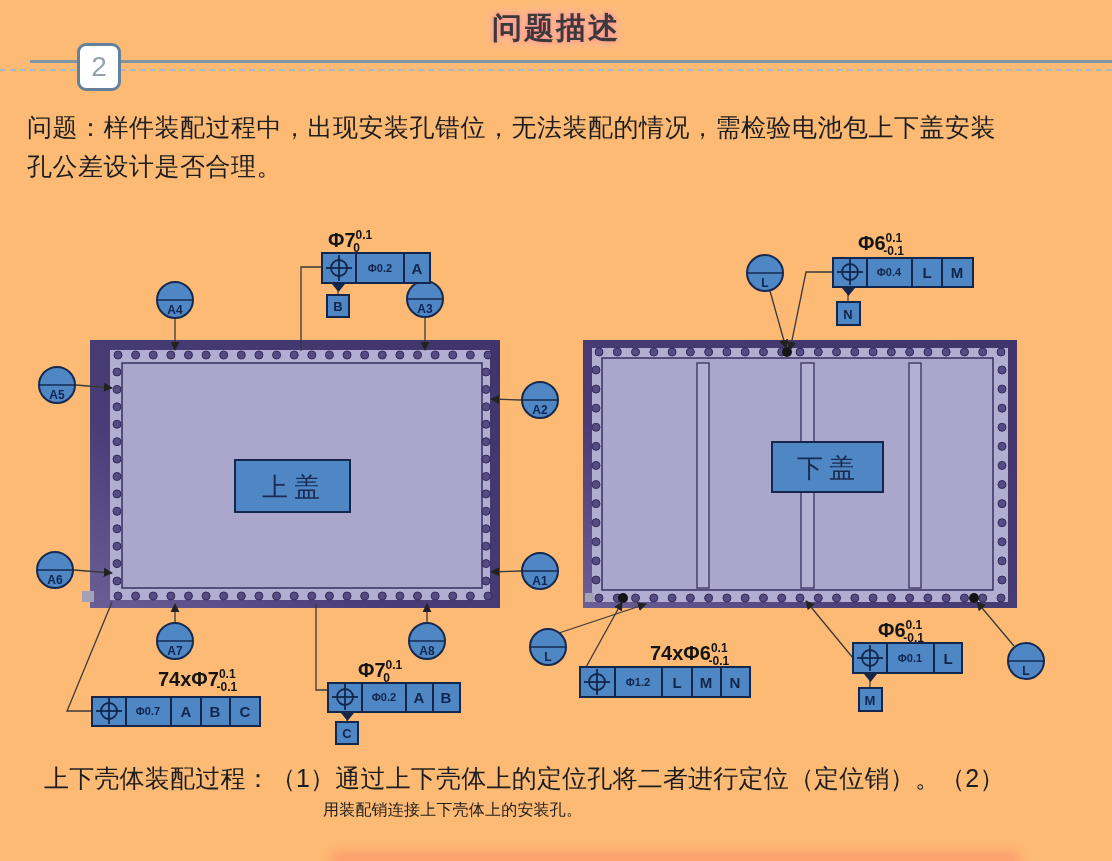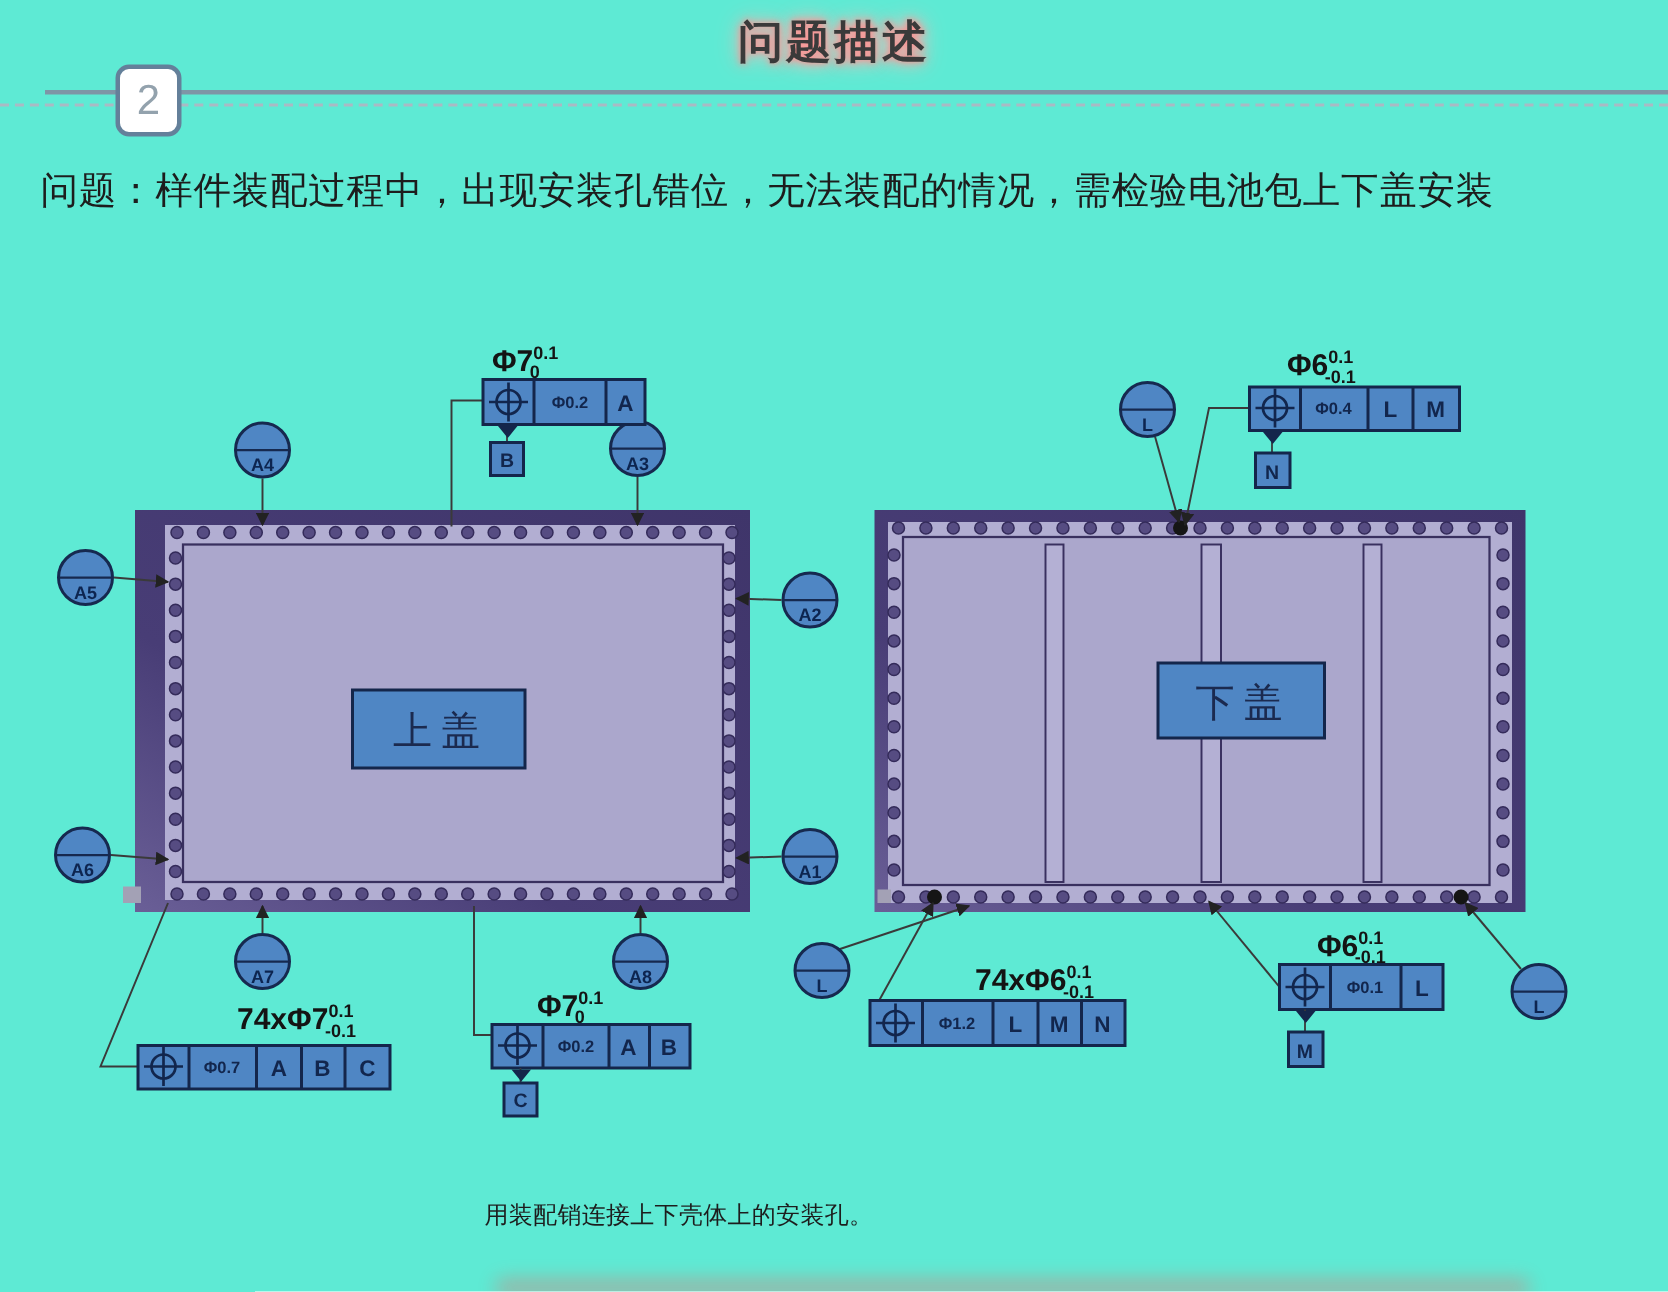--- a/index.html
+++ b/index.html
@@ -1,16 +1,16 @@
 <!DOCTYPE html>
 <html><head>
 <meta charset="utf-8">
 <style>
   html,body{margin:0;padding:0;background:#fff;}
-  #page{position:relative;width:1112px;height:861px;background:#5eead4;overflow:hidden;
+  #page{position:relative;width:1112px;height:861px;background:#fdba74;overflow:hidden;
         font-family:"Liberation Sans",sans-serif;}
 
   
   .title{position:absolute;top:8px;left:0;width:100%;text-align:center;
          font-size:30px;font-weight:bold;color:#3a3a3a;letter-spacing:2px;
          text-shadow:0 0 4px #ff8d8d,0 0 9px #ff9d9d,0 0 16px #ffc4c4;}
   .rule-solid{position:absolute;top:60px;left:30px;right:0;height:3px;background:#7e95a6;}
   .rule-dashed{position:absolute;top:69px;left:0;right:0;border-top:2px dashed #a9bac4;}
   .section-badge{position:absolute;top:43px;left:77px;width:38px;height:42px;
         background:#fff;border:3px solid #64809a;border-radius:9px;z-index:3;
@@ -55,20 +55,21 @@
 
 <div id="page">
 
   <div class="title">问题描述</div>
   <div class="rule-solid"></div>
   <div class="rule-dashed"></div>
   <div class="section-badge">2</div>
 
   <div class="problem">
     <div>问题：样件装配过程中，出现安装孔错位，无法装配的情况，需检验电池包上下盖安装</div>
+    <div>孔公差设计是否合理。</div>
   </div>
 
   <svg width="1112" height="861" viewBox="0 0 1112 861">
     <defs>
       <marker id="arr" viewBox="0 0 10 10" refX="9" refY="5" markerWidth="7" markerHeight="7" orient="auto-start-reverse">
         <path d="M0,0L10,5L0,10z" fill="#222"></path>
       </marker>
       <linearGradient id="pg" x1="1" y1="0" x2="0" y2="1">
         <stop offset="0" stop-color="#3f356a"></stop>
           <stop offset="0.65" stop-color="#483d76"></stop>
@@ -438,16 +439,17 @@
       <text class="dletter" x="948" y="664">L</text>
     </g>
     <g class="dbox">
       <line x1="870" y1="673" x2="870" y2="688"></line>
       <path d="M864,674 L877,674 L870.5,682 Z" fill="#14264b"></path>
       <rect x="859" y="688" width="23" height="23"></rect>
       <text x="870" y="705">M</text>
     </g>
   </svg>
 
+  <div class="assembly-line1">上下壳体装配过程：（1）通过上下壳体上的定位孔将二者进行定位（定位销）。（2）</div>
   <div class="assembly-line2">用装配销连接上下壳体上的安装孔。</div>
 
   <div class="red-glow"></div>
 </div>
 
 </body></html>

